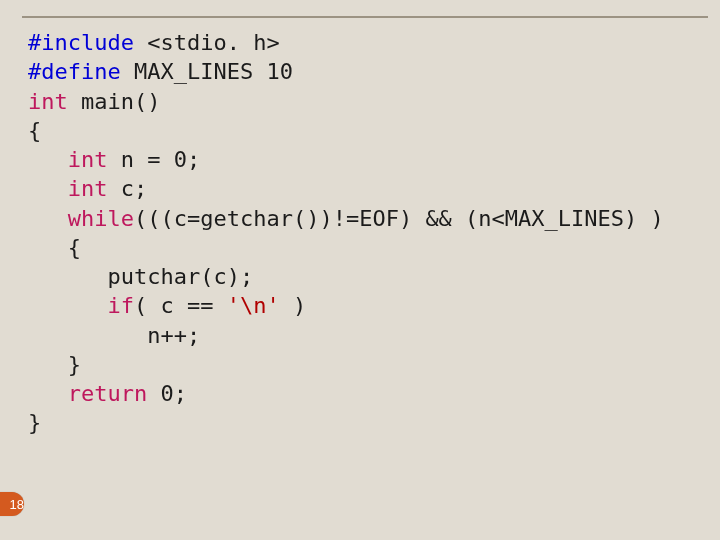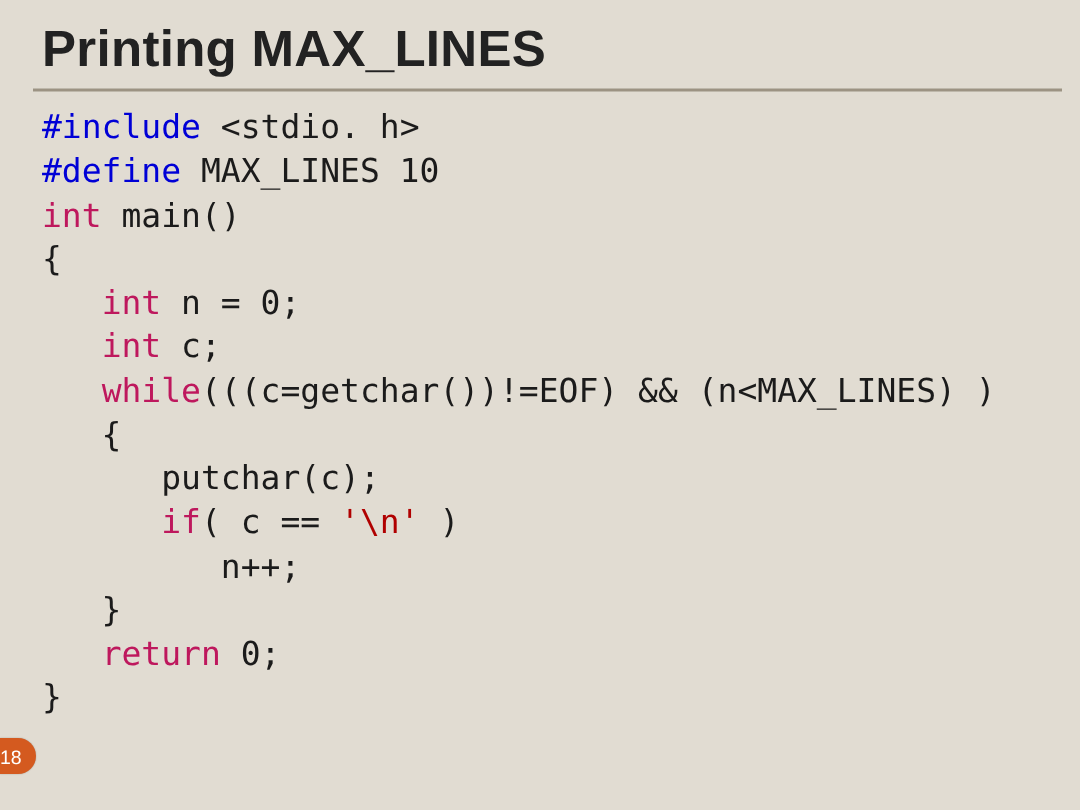--- a/index.html
+++ b/index.html
@@ -39,29 +39,28 @@
   .str{color:#b00000}
   .page-badge{
     position:absolute;
     left:0;bottom:24px;
     width:24px;height:24px;
     background:#d45a1f;
     border-top-right-radius:12px;
     border-bottom-right-radius:12px;
     color:#fff;
     font-size:13px;
-    display:flex;align-items:center;justify-content:flex-start;
+    display:flex;align-items:center;justify-content:flex-end;
     font-family:Arial,Helvetica,sans-serif;
     box-shadow:0 0 1px rgba(0,0,0,.3);
   }
 </style>
 </head>
 <body>
 
 <div class="slide">
-  <h1 class="title">Printing MAX_LINES</h1>
   <hr class="rule">
   <div class="code" id="code-block"><div><span class="dir">#include</span> &lt;stdio. h&gt;</div><div><span class="dir">#define</span> MAX_LINES 10</div><div><span class="kw">int</span> main()</div><div>{</div><div>   <span class="kw">int</span> n = 0;</div><div>   <span class="kw">int</span> c;</div><div>   <span class="kw">while</span>(((c=getchar())!=EOF) &amp;&amp; (n&lt;MAX_LINES) )</div><div>   {</div><div>      putchar(c);</div><div>      <span class="kw">if</span>( c == <span class="str">'\n'</span> )</div><div>         n++;</div><div>   }</div><div>   <span class="kw">return</span> 0;</div><div>}</div></div>
 </div>
 
 <div class="page-badge">
   <span>18</span>
 </div>
 
 </body></html>

